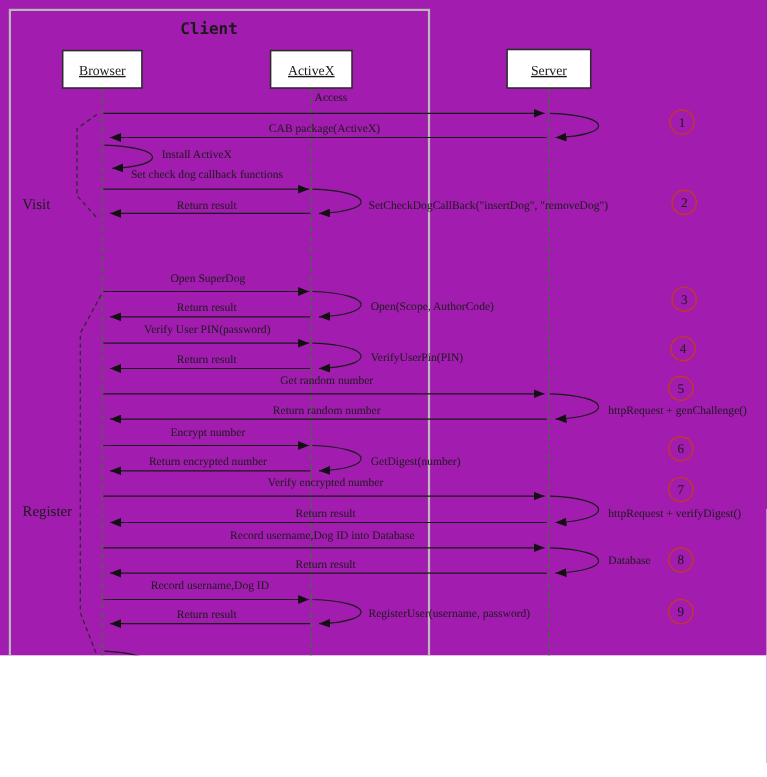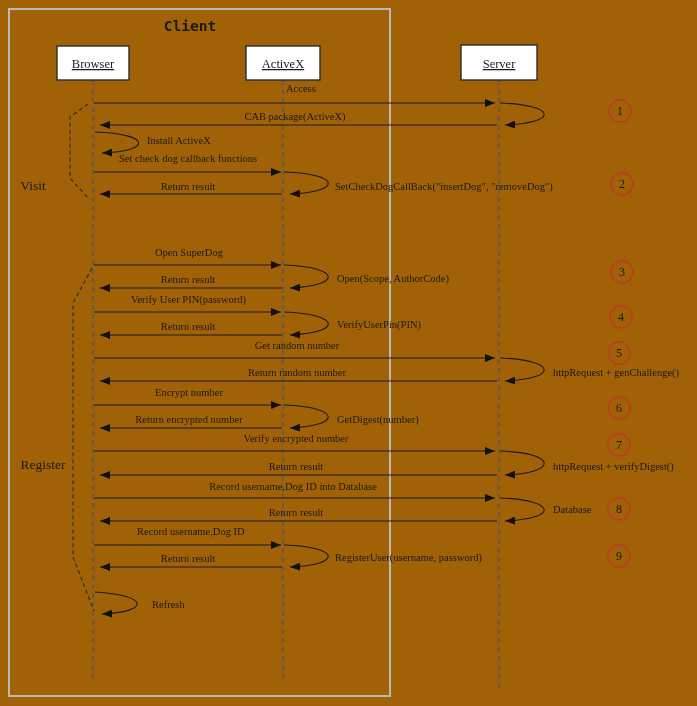--- a/index.html
+++ b/index.html
@@ -1,16 +1,16 @@
 <!DOCTYPE html>
 <html><head>
 <meta charset="utf-8">
 <style>
   html,body { margin:0; padding:0; background:#ffffff; }
-  .stage { position:relative; width:697px; height:706px; background:#a16207; overflow:hidden; }
+  .stage { position:relative; width:697px; height:596px; background:#a21caf; overflow:hidden; }
   svg { display:block; }
   svg text { font-family:"Liberation Serif", serif; fill:#1a1a1a; }
   .msg-label { font-size:10.5px; }
   .actor-label { font-size:12.5px; text-decoration:underline; }
   .phase-label { font-size:13.5px; }
   .title-label { font-family:"DejaVu Sans Mono", monospace; font-weight:bold; font-size:14.5px; }
   .step-num { font-size:12px; }
   .line { stroke:#1a1a1a; stroke-width:1.1; fill:none; }
   .arc { stroke:#1a1a1a; stroke-width:1.1; fill:none; }
   .lifeline { stroke:#5a5a5a; stroke-width:1.6; stroke-dasharray:5 4; }

